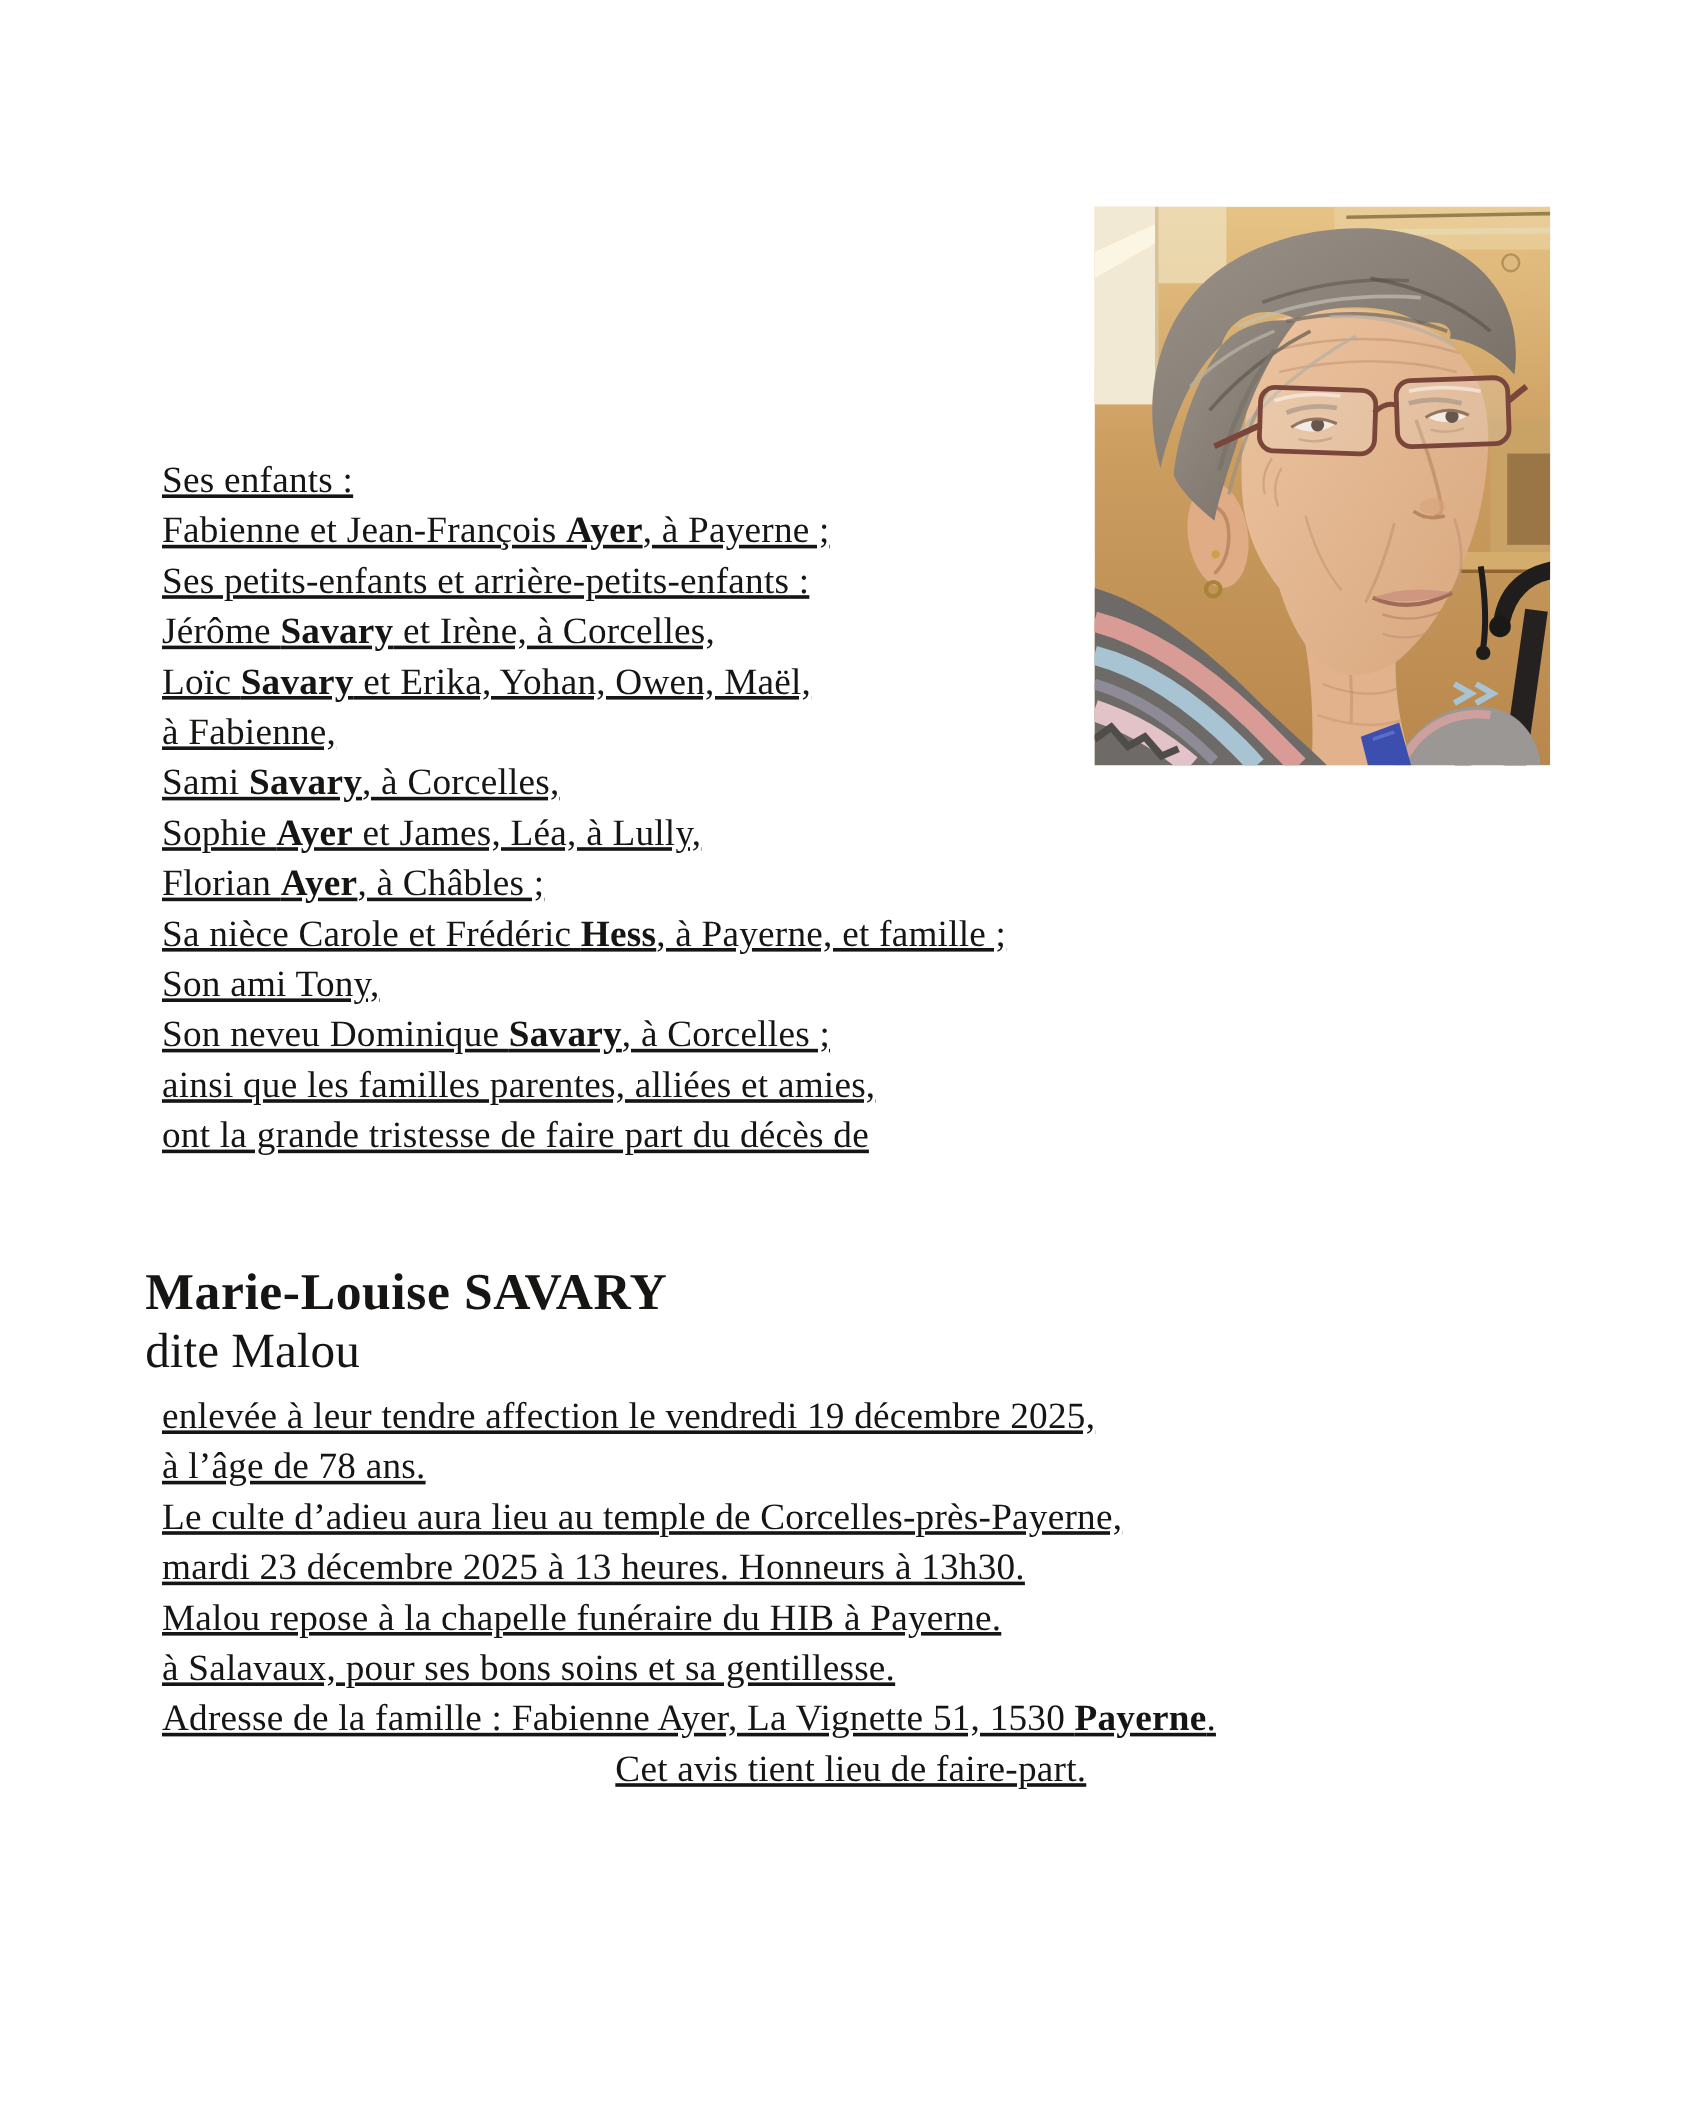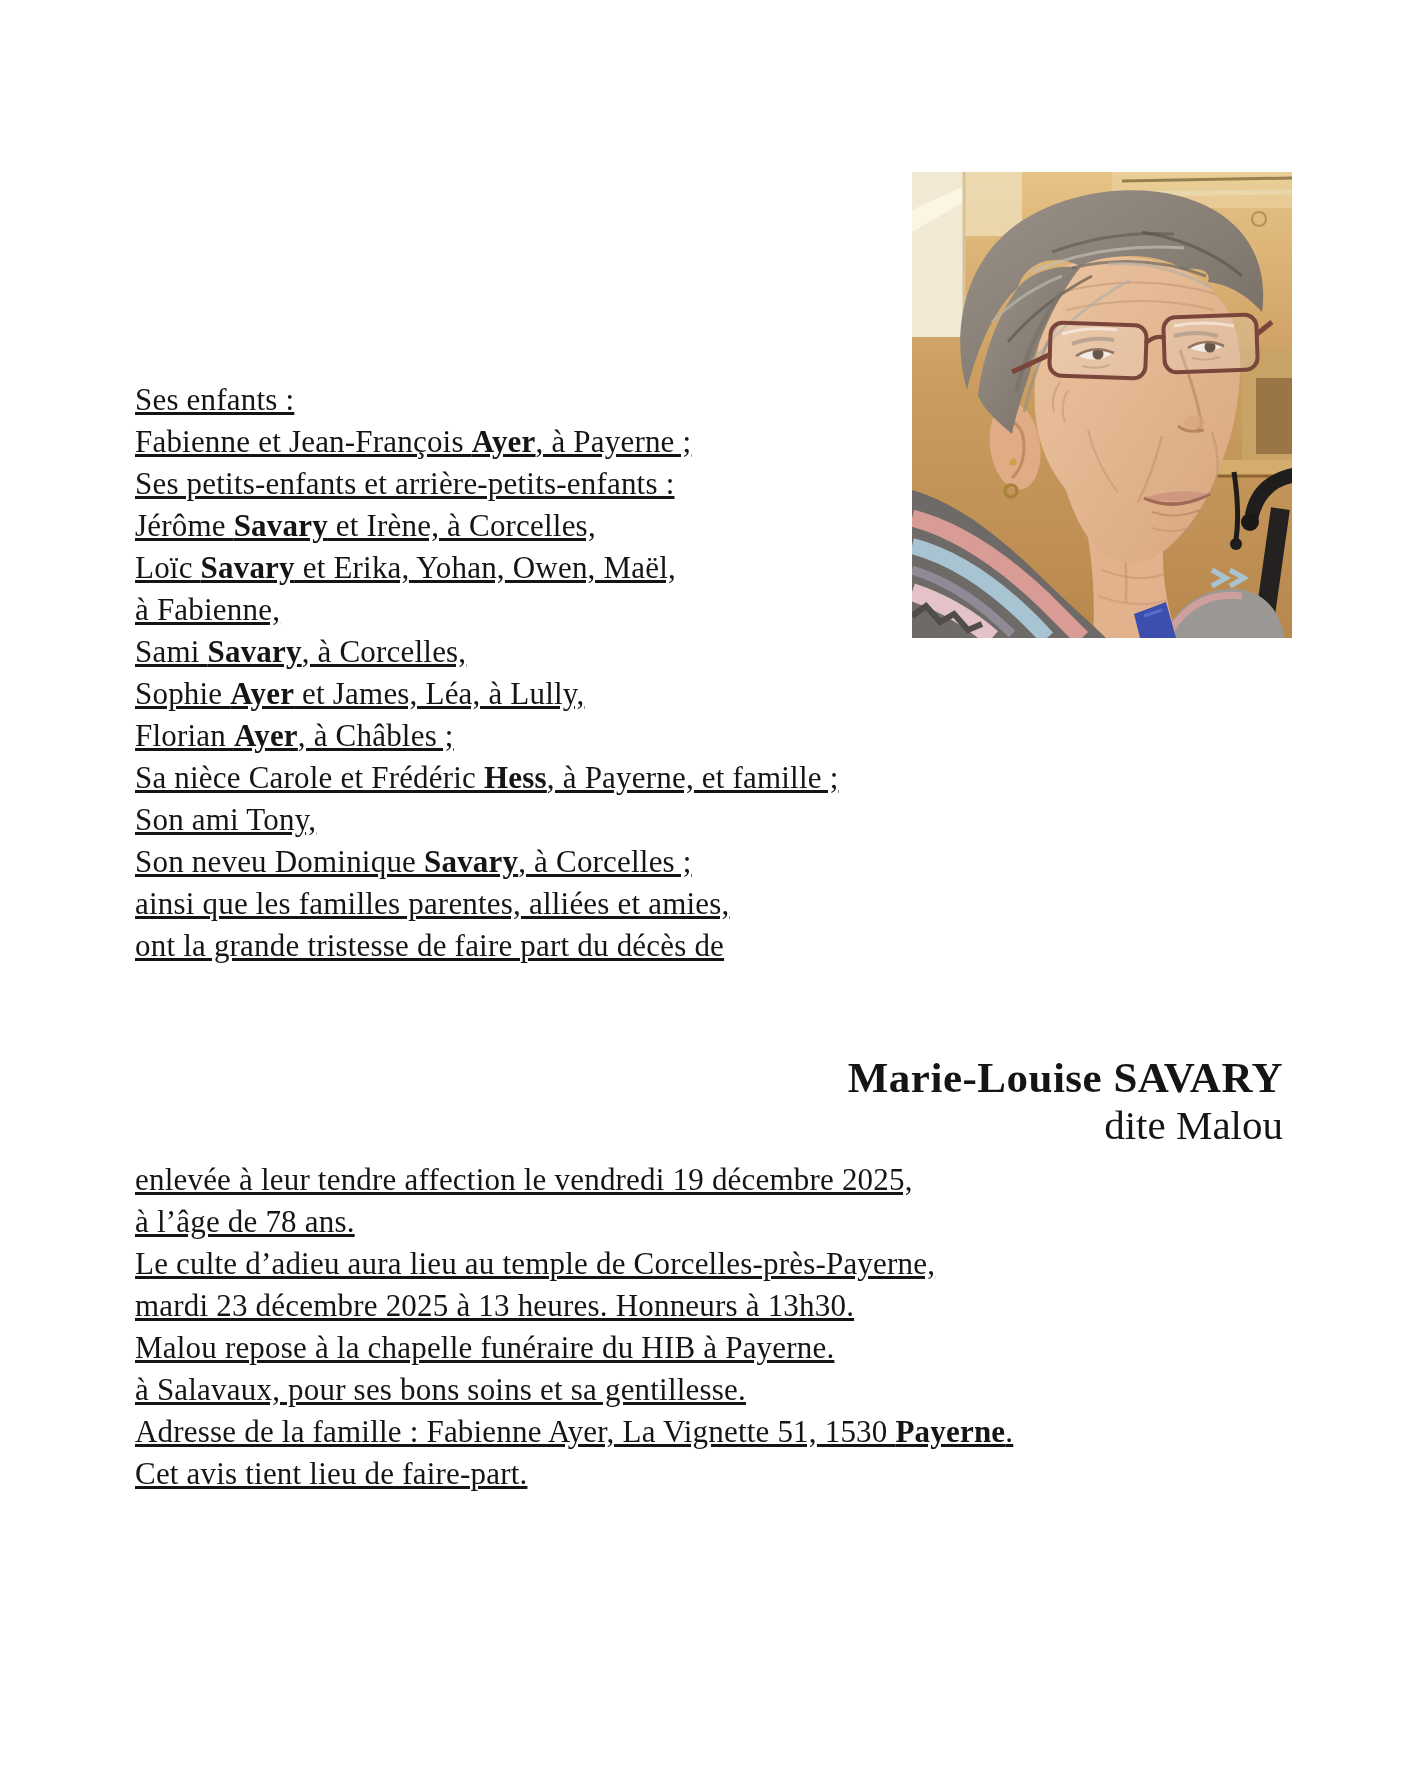--- a/index.html
+++ b/index.html
@@ -18,24 +18,24 @@
     font-size:31px;
     letter-spacing:0.2px;
     line-height:42px;
     color:#161514;
     text-decoration:underline;
   }
   .block-family{top:379px;}
   .block-details{top:1159px;}
   .line{white-space:pre;}
   .line .b{font-weight:bold;}
-  .line.centered{white-space:normal;}
+  .line.centered{text-align:center;white-space:normal;}
   .title-wrap{
     position:absolute;left:121px;right:135px;top:1052px;
-    text-align:right;
+    text-align:left;
   }
   .deceased-name{
     font-size:43px;
     font-weight:bold;
     letter-spacing:0.5px;
     line-height:52px;
     margin:0;
   }
   .nickname{
     font-size:41px;

